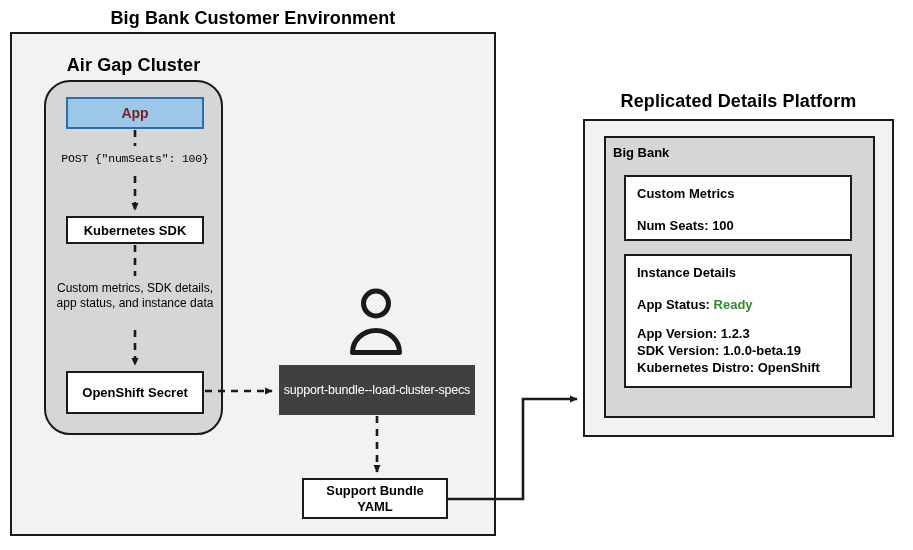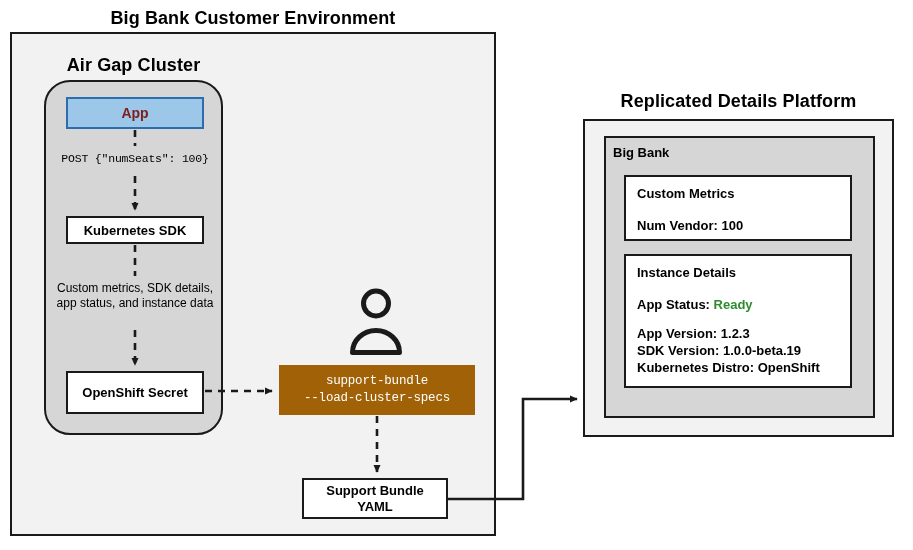--- a/index.html
+++ b/index.html
@@ -74,28 +74,28 @@
     left: 66px; top: 216px;
     width: 138px; height: 28px;
   }
   .node-secret {
     left: 66px; top: 371px;
     width: 138px; height: 43px;
   }
   .node-terminal {
     left: 279px; top: 365px;
     width: 196px; height: 50px;
-    background: #a16207;
+    background: #404040;
     border: none;
     color: #ffffff;
-    font-family: Liberation Mono, monospace;
+    font-family: Liberation Sans, sans-serif;
     font-size: 12.5px;
     font-weight: normal;
     line-height: 17px;
-    flex-direction: column;
+    flex-direction: row;
     letter-spacing: -0.2px;
   }
   .node-yaml {
     left: 302px; top: 478px;
     width: 146px; height: 41px;
     flex-direction: column;
     line-height: 16px;
   }
 
   
@@ -228,21 +228,21 @@
     <span>Support Bundle</span>
     <span>YAML</span>
   </div>
 
   <div class="abs vendor-outer"></div>
   <div class="abs vendor-inner"></div>
   <div class="abs vendor-inner-title">Big Bank</div>
 
   <div class="abs card card-metrics">
     <div class="card-title">Custom Metrics</div>
-    <div class="card-line">Num Vendor: 100</div>
+    <div class="card-line">Num Seats: 100</div>
   </div>
 
   <div class="abs card card-details">
     <div class="card-title">Instance Details</div>
     <div class="card-line">
       <span>App Status:</span>
       <span class="status-ready">Ready</span>
     </div>
     <div class="spacer-line"></div>
     <div class="card-line">App Version: 1.2.3</div>

